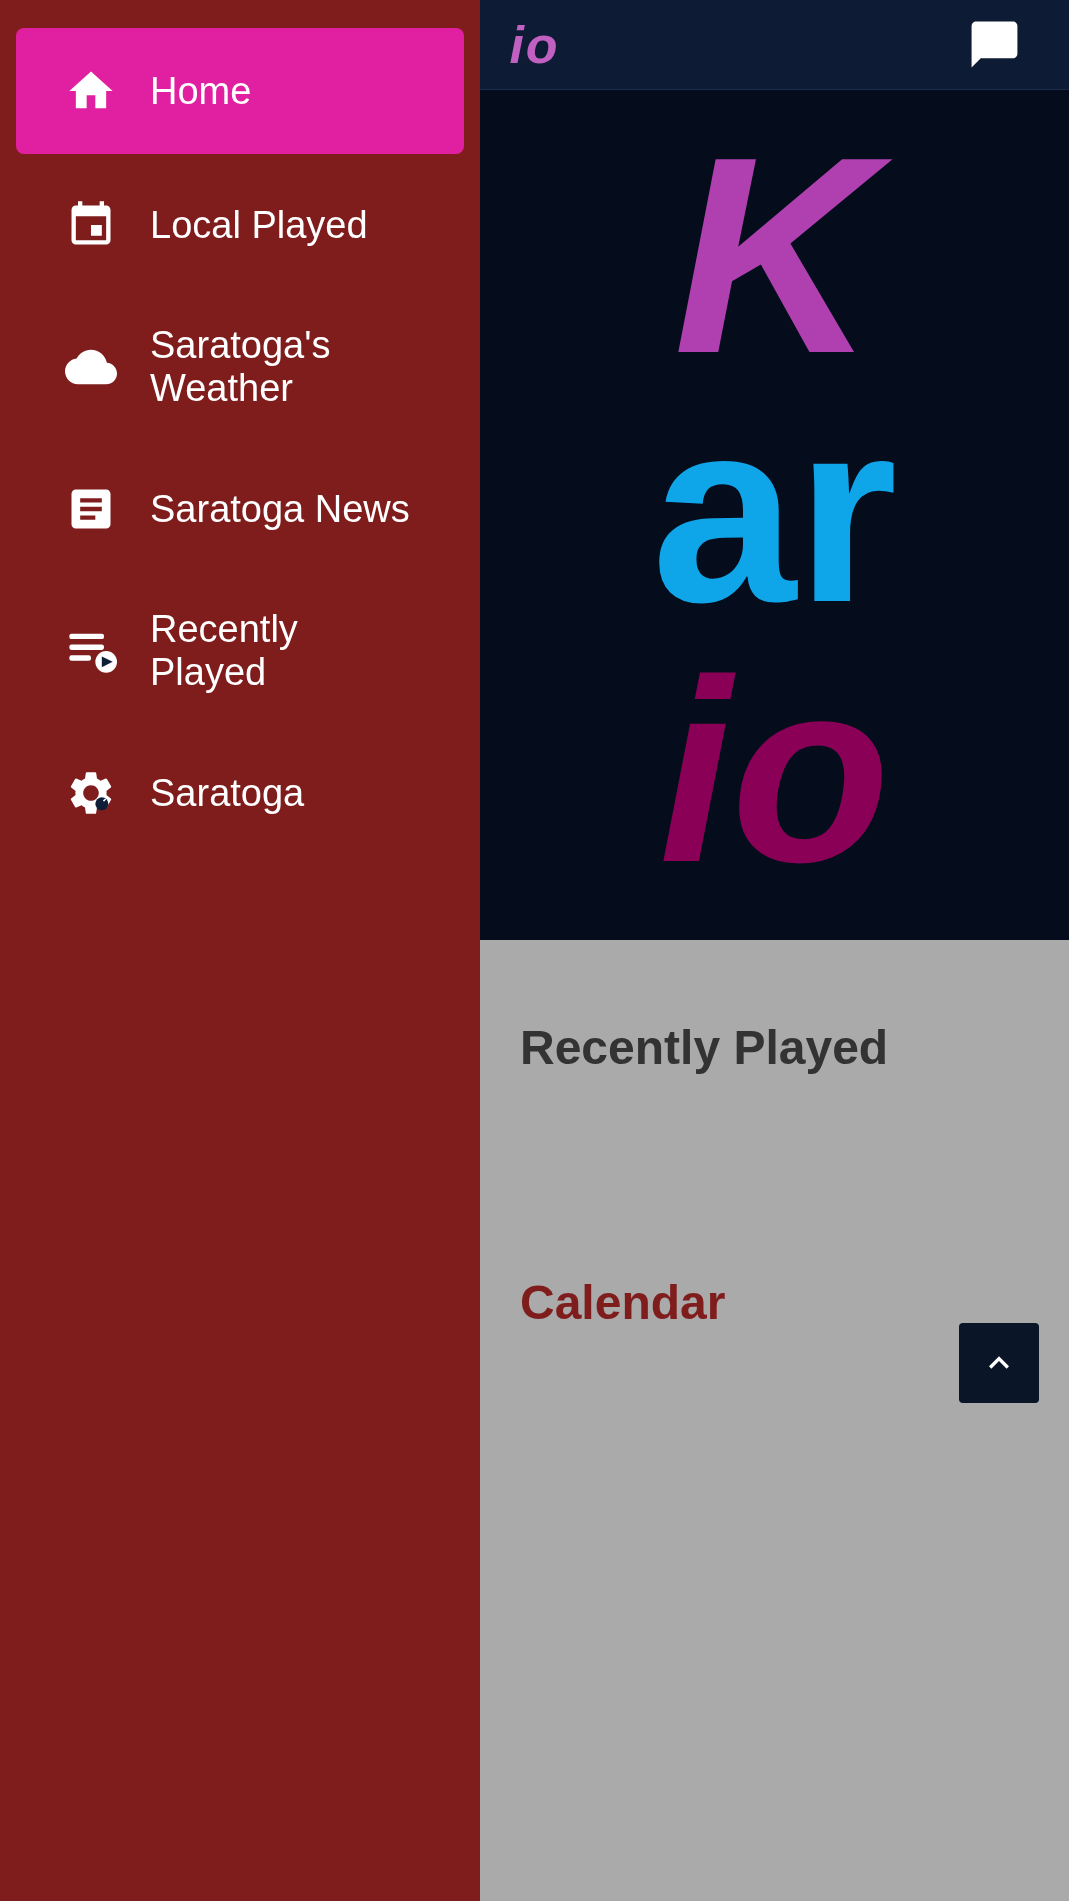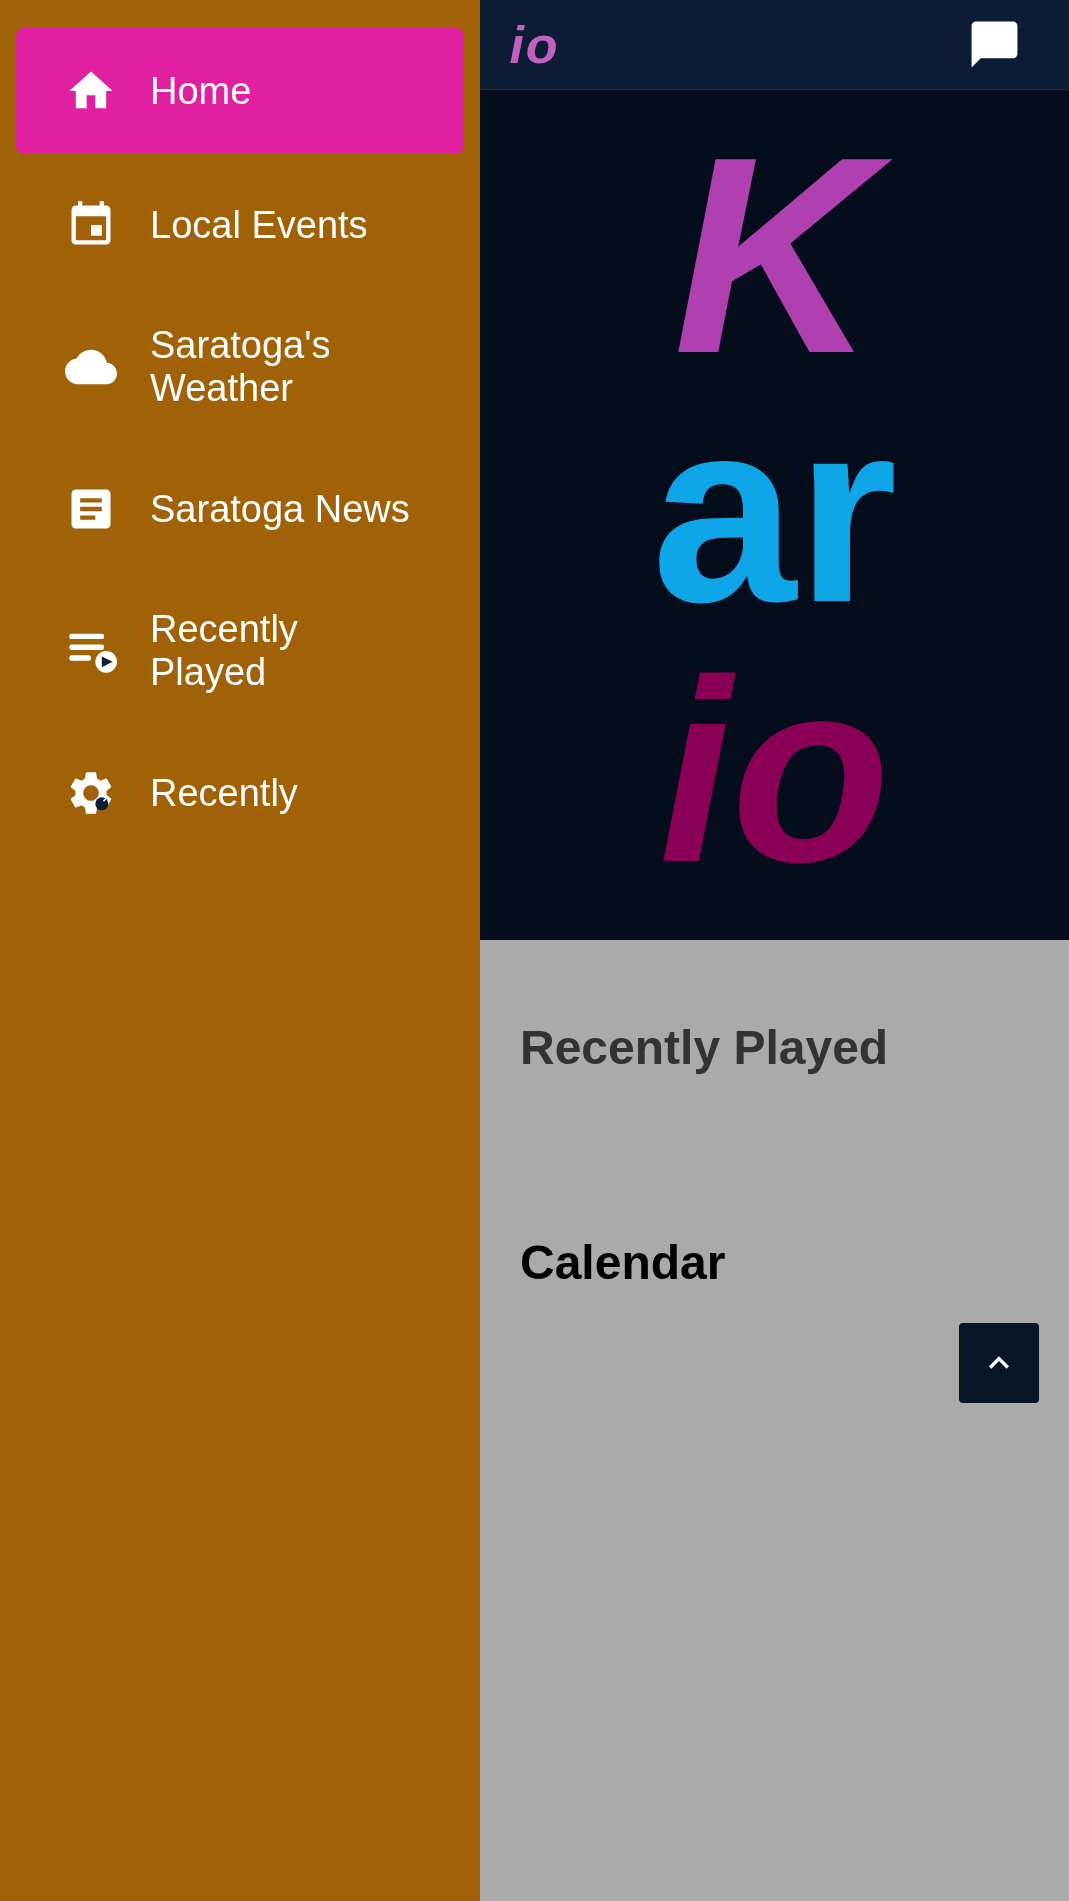--- a/index.html
+++ b/index.html
@@ -90,23 +90,24 @@
       gap: 160px;
     }
 
     .recently-played-label {
       color: #333;
       font-size: 48px;
       font-weight: bold;
     }
 
     .calendar-label {
-      color: #000000;
+      color: #7f1d1d;
       font-size: 48px;
       font-weight: bold;
+      margin-top: 40px;
     }
 
     
     .back-to-top {
       position: absolute;
       bottom: 30px;
       right: 30px;
       width: 80px;
       height: 80px;
       background-color: #0a1628;
@@ -117,21 +118,21 @@
       border-radius: 4px;
     }
 
     
     .drawer-overlay {
       position: absolute;
       top: 0;
       left: 0;
       width: 480px;
       height: 1901px;
-      background-color: #a16207;
+      background-color: #7f1d1d;
       z-index: 10;
     }
 
     
     .drawer-nav {
       padding-top: 20px;
     }
 
     .nav-item {
       display: flex;
@@ -220,21 +221,21 @@
       </div>
       <span class="nav-label">Home</span>
     </div>
 
     <div class="nav-item">
       <div class="nav-icon">
         <svg width="52" height="52" viewBox="0 0 24 24" xmlns="http://www.w3.org/2000/svg">
           <path d="M17 12h-5v5h5v-5zM16 1v2H8V1H6v2H5c-1.11 0-1.99.9-1.99 2L3 19c0 1.1.89 2 2 2h14c1.1 0 2-.9 2-2V5c0-1.1-.9-2-2-2h-1V1h-2zm3 18H5V8h14v11z"></path>
         </svg>
       </div>
-      <span class="nav-label">Local Events</span>
+      <span class="nav-label">Local Played</span>
     </div>
 
     <div class="nav-item">
       <div class="nav-icon">
         <svg width="52" height="52" viewBox="0 0 24 24" xmlns="http://www.w3.org/2000/svg">
           <path d="M19.35 10.04C18.67 6.59 15.64 4 12 4 9.11 4 6.6 5.64 5.35 8.04 2.34 8.36 0 10.91 0 14c0 3.31 2.69 6 6 6h13c2.76 0 5-2.24 5-5 0-2.64-2.05-4.78-4.65-4.96z"></path>
         </svg>
       </div>
       <span class="nav-label">Saratoga's Weather</span>
     </div>
@@ -265,17 +266,17 @@
 
     <div class="nav-item">
       <div class="nav-icon">
         <svg width="52" height="52" viewBox="0 0 24 24" xmlns="http://www.w3.org/2000/svg">
           <path d="M19.14,12.94c0.04-0.3,0.06-0.61,0.06-0.94c0-0.32-0.02-0.64-0.07-0.94l2.03-1.58c0.18-0.14,0.23-0.41,0.12-0.61 l-1.92-3.32c-0.12-0.22-0.37-0.29-0.59-0.22l-2.39,0.96c-0.5-0.38-1.03-0.7-1.62-0.94L14.4,2.81c-0.04-0.24-0.24-0.41-0.48-0.41 h-3.84c-0.24,0-0.43,0.17-0.47,0.41L9.25,5.35C8.66,5.59,8.12,5.92,7.63,6.29L5.24,5.33c-0.22-0.08-0.47,0-0.59,0.22L2.74,8.87 C2.62,9.08,2.66,9.34,2.86,9.48l2.03,1.58C4.84,11.36,4.8,11.69,4.8,12s0.02,0.64,0.07,0.94l-2.03,1.58 c-0.18,0.14-0.23,0.41-0.12,0.61l1.92,3.32c0.12,0.22,0.37,0.29,0.59,0.22l2.39-0.96c0.5,0.38,1.03,0.7,1.62,0.94l0.36,2.54 c0.05,0.24,0.24,0.41,0.48,0.41h3.84c0.24,0,0.44-0.17,0.47-0.41l0.36-2.54c0.59-0.24,1.13-0.56,1.62-0.94l2.39,0.96 c0.22,0.08,0.47,0,0.59-0.22l1.92-3.32c0.12-0.22,0.07-0.47-0.12-0.61L19.14,12.94z M12,15.6c-1.98,0-3.6-1.62-3.6-3.6 s1.62-3.6,3.6-3.6s3.6,1.62,3.6,3.6S13.98,15.6,12,15.6z"></path>
 
           <circle cx="17" cy="17" r="3" fill="#0d1e38"></circle>
           <path d="M17.5,15.5 L18.5,14.5 L19,15 L18,16 Z" fill="white"></path>
         </svg>
       </div>
-      <span class="nav-label">Recently</span>
+      <span class="nav-label">Saratoga</span>
     </div>
 
   </div>
 </div>
 
 </body></html>

